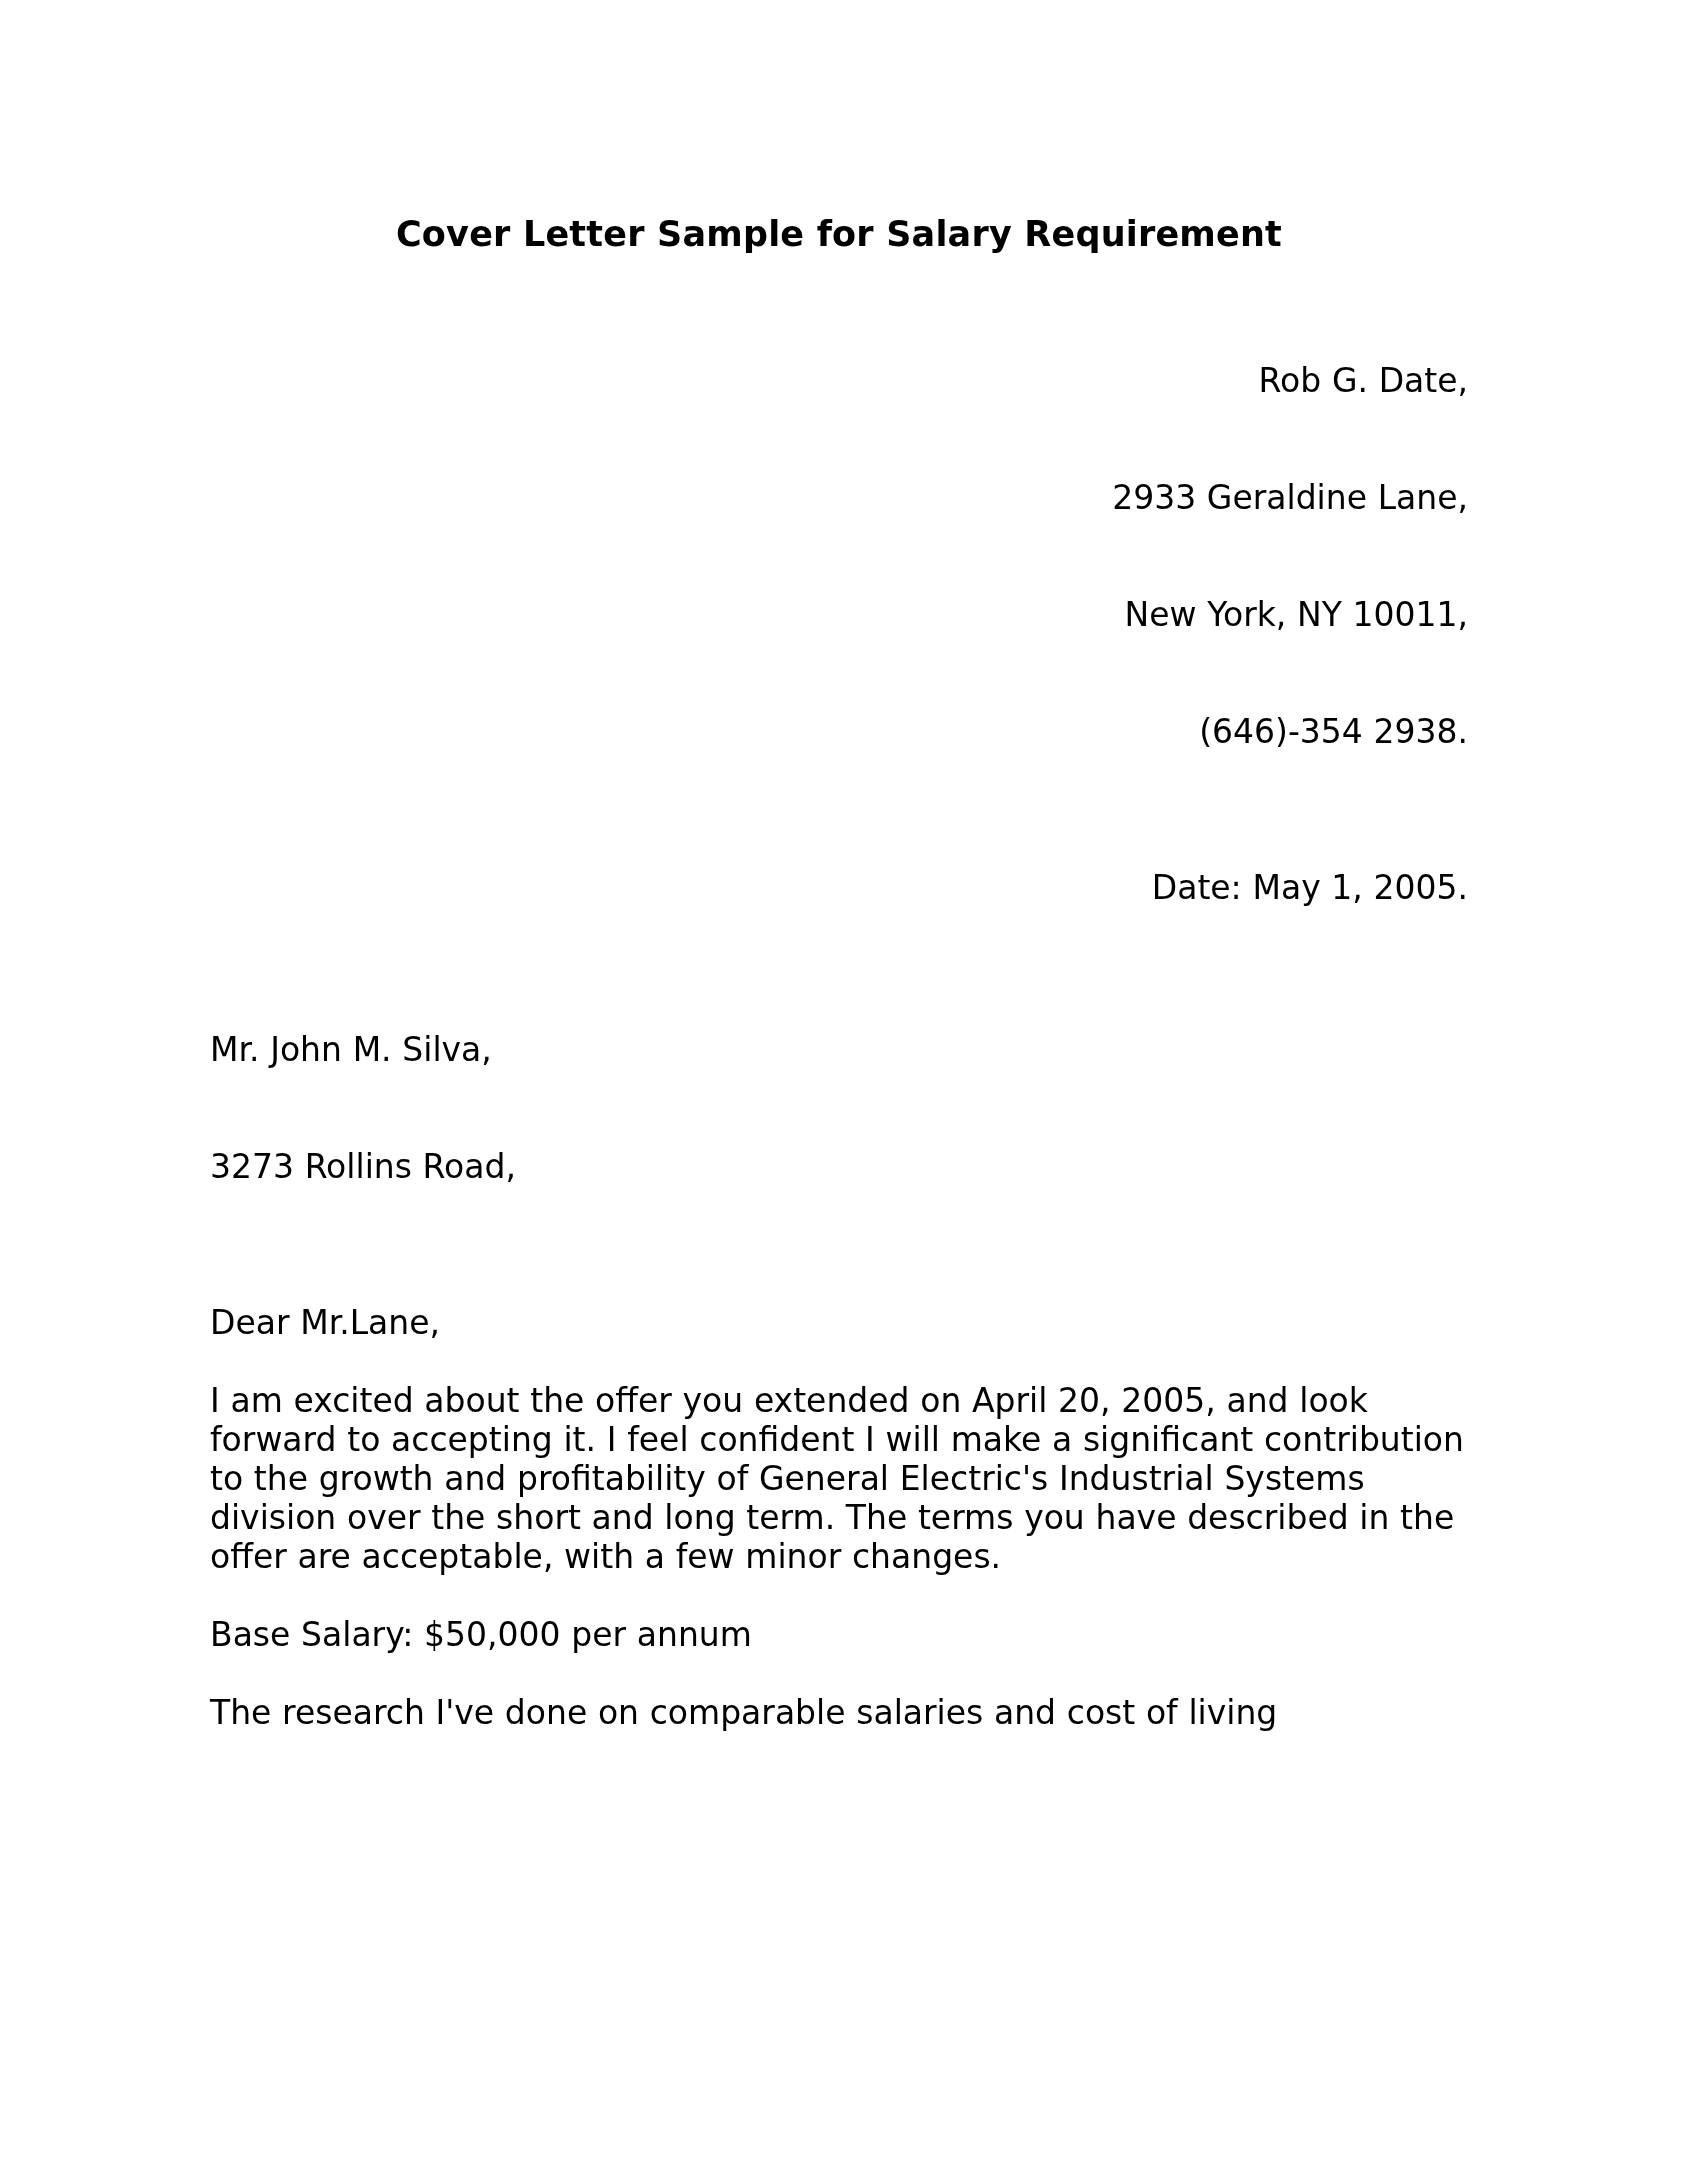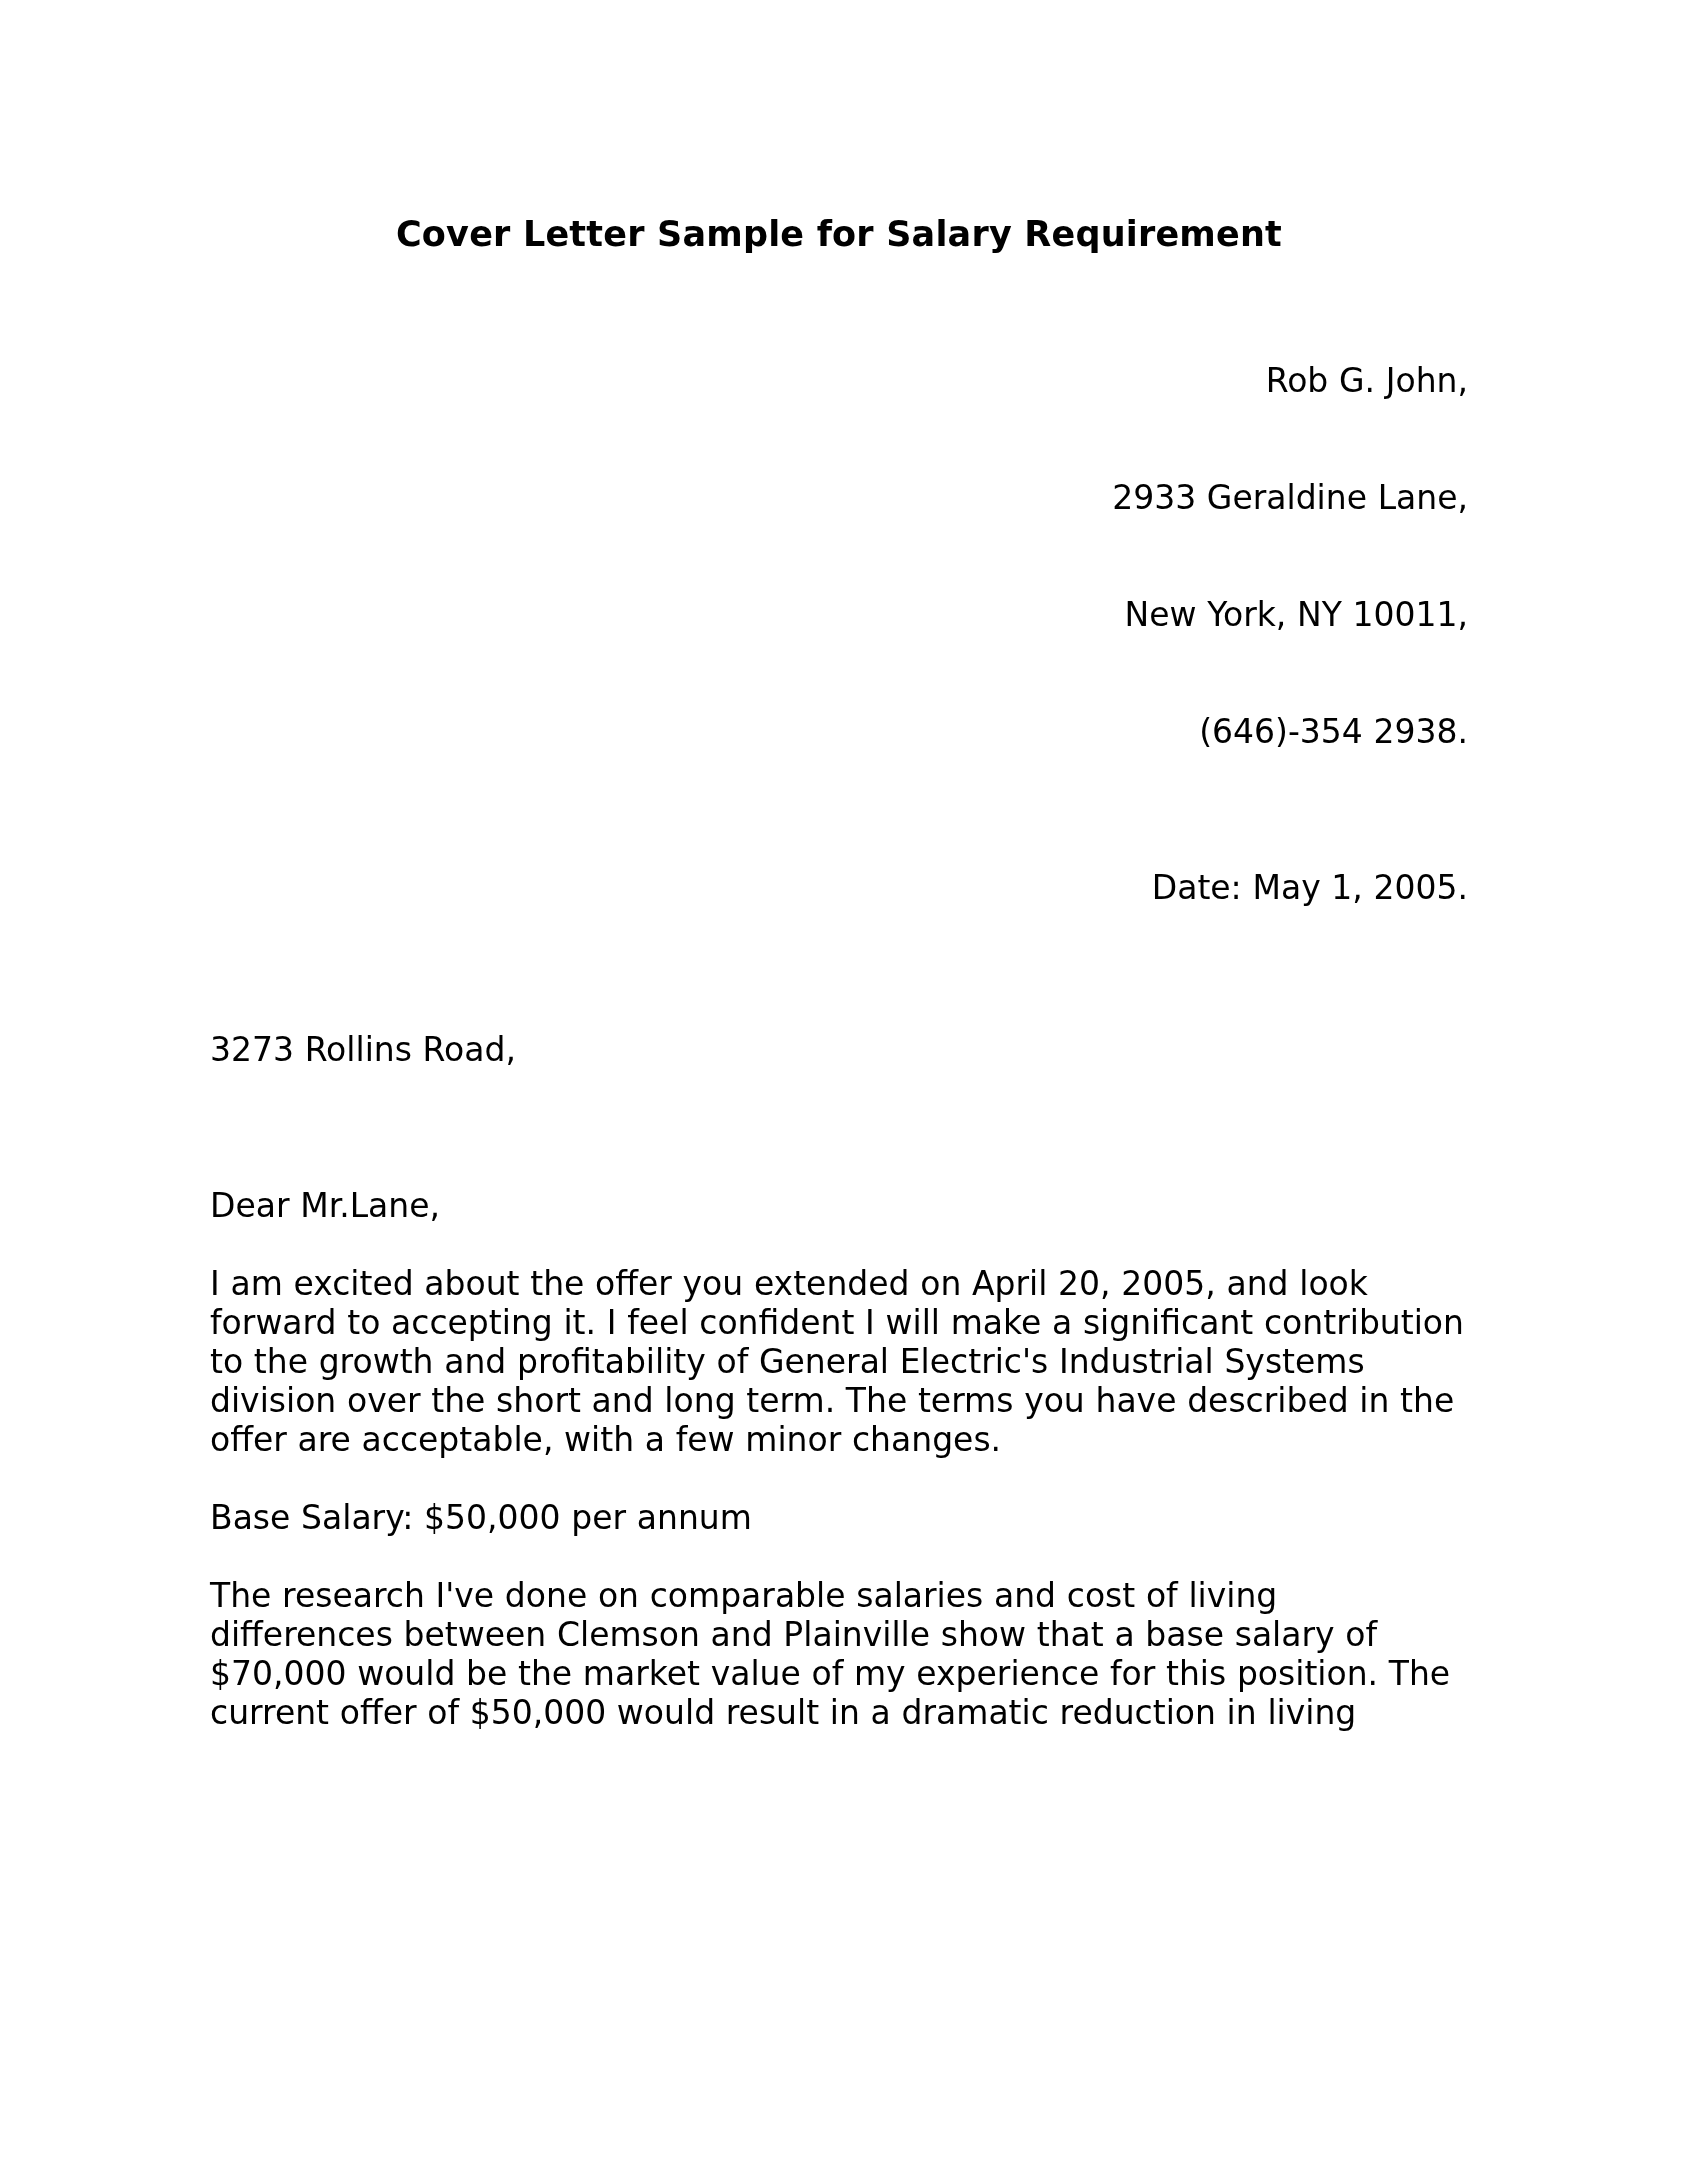--- a/index.html
+++ b/index.html
@@ -81,29 +81,30 @@
 </style>
 </head>
 <body>
 
 <div class="page">
   <div class="doc">
 
     <h1 class="doc-title">Cover Letter Sample for Salary Requirement</h1>
 
     <div class="block block-right sender-block">
-      <span class="addr-line">Rob G. John,</span>
+      <span class="addr-line">Rob G. Date,</span>
       <span class="addr-line">2933 Geraldine Lane,</span>
       <span class="addr-line">New York, NY 10011,</span>
       <span class="addr-line">(646)-354 2938.</span>
     </div>
 
     <div class="block block-right date-line">Date: May 1, 2005.</div>
 
     <div class="block block-left recipient-block">
+      <span class="addr-line">Mr. John M. Silva,</span>
       <span class="addr-line">3273 Rollins Road,</span>
     </div>
 
     <div class="block block-left salutation">Dear Mr.Lane,</div>
 
     <div class="block block-left body-para">I am excited about the offer you extended on April 20, 2005, and look forward to accepting it. I feel confident I will make a significant contribution to the growth and profitability of General Electric's Industrial Systems division over the short and long term. The terms you have described in the offer are acceptable, with a few minor changes.</div>
     <div class="block block-left body-para">Base Salary: $50,000 per annum</div>
     <div class="block block-left body-para">The research I've done on comparable salaries and cost of living differences between Clemson and Plainville show that a base salary of $70,000 would be the market value of my experience for this position. The current offer of $50,000 would result in a dramatic reduction in living standard. Based on the above, I would like you to consider as a compromise a base salary of $65,000.</div>
     <div class="block block-left body-para">Bonus Opportunity: 3% of quarterly team results above stated quotas</div>
 

